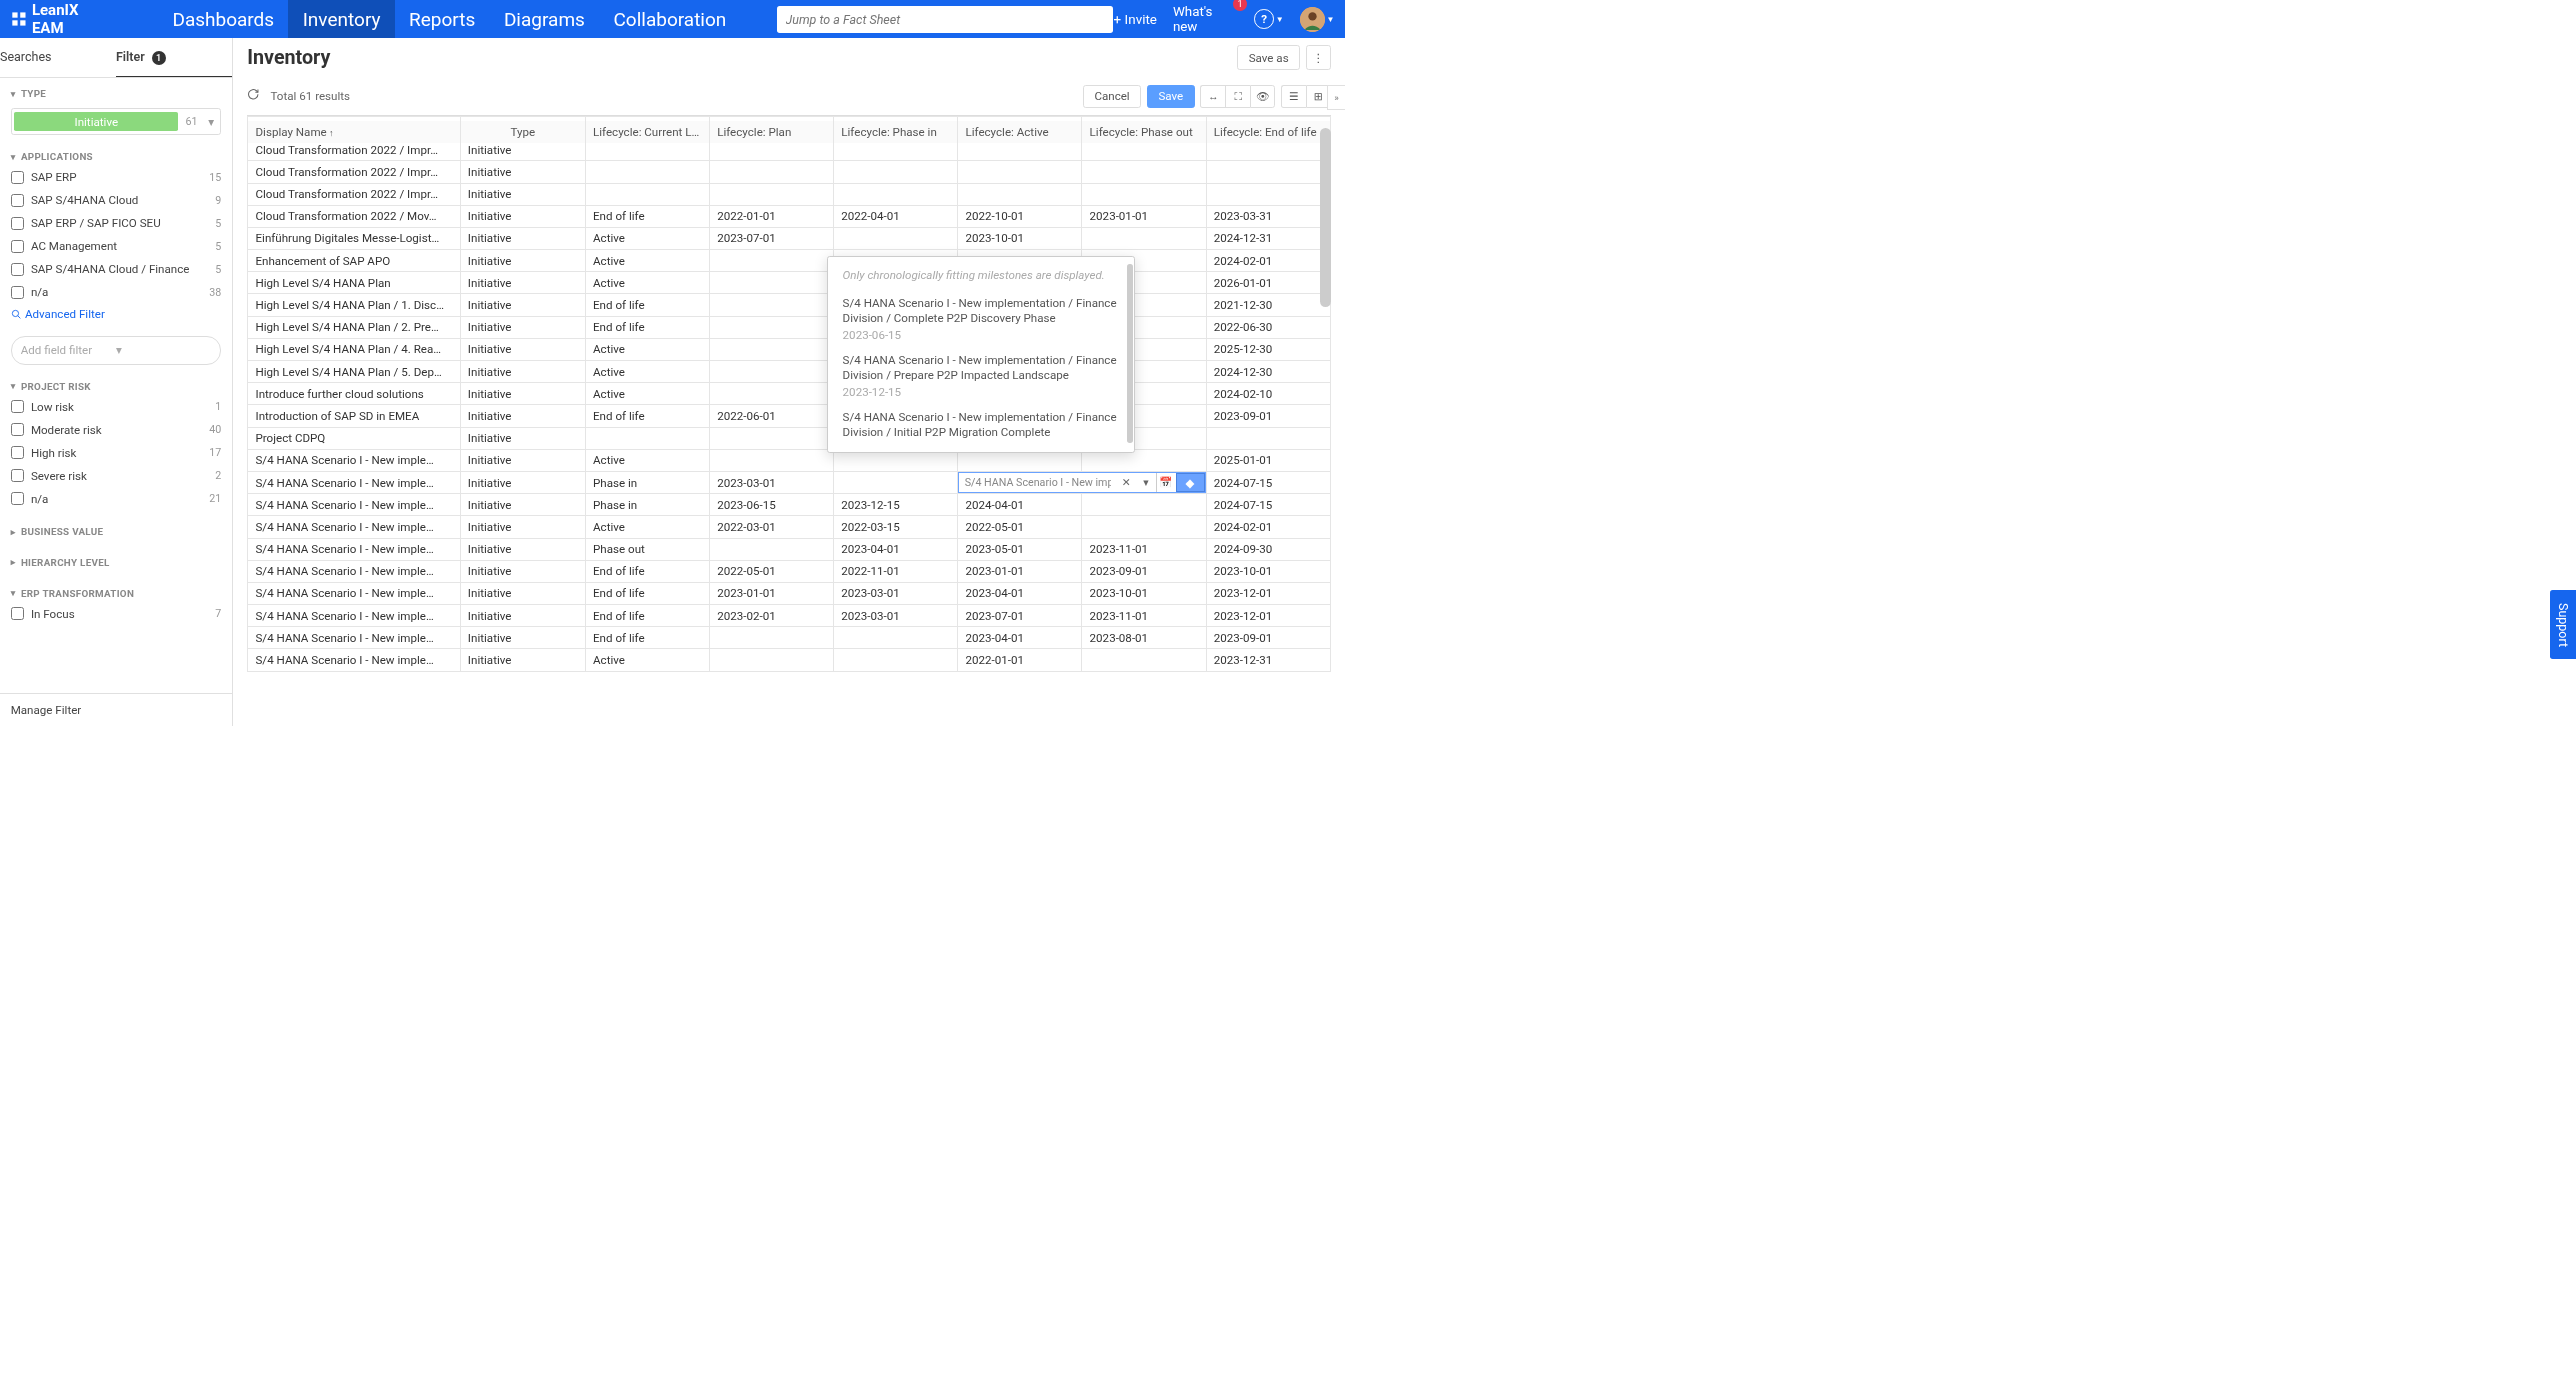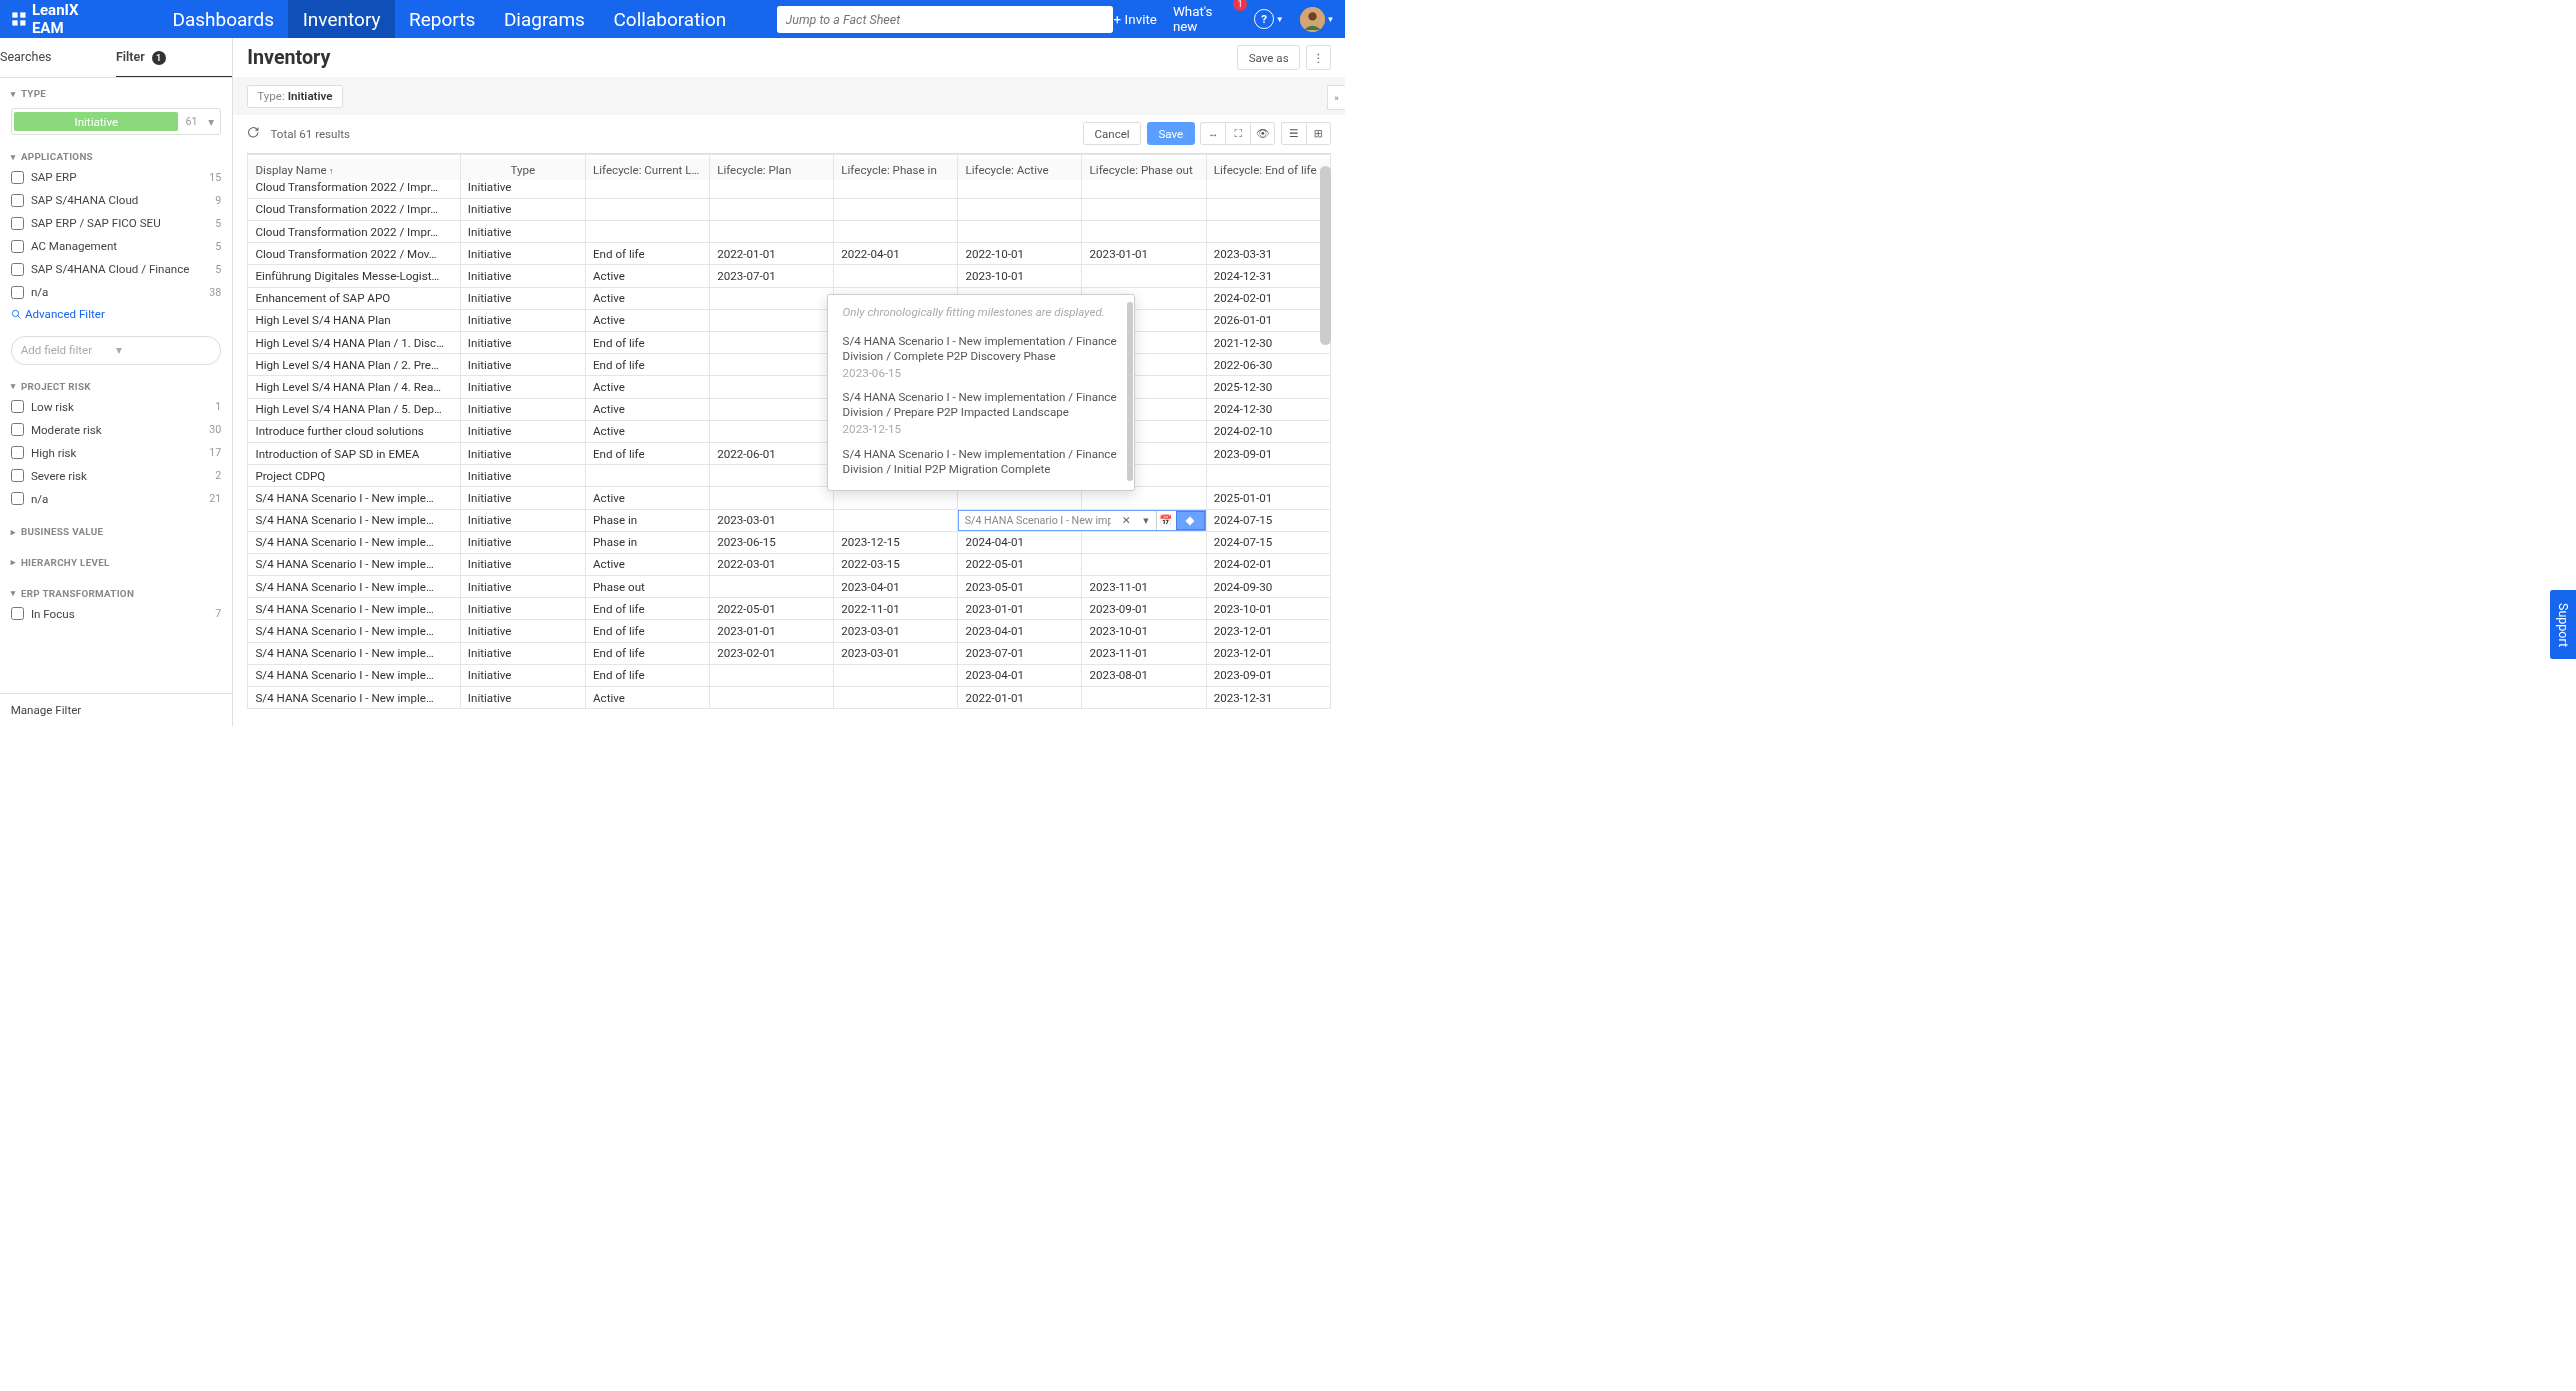--- a/index.html
+++ b/index.html
@@ -226,21 +226,21 @@
           </div>
         <div id="risk-list">
             <div class="filter-item">
               <input type="checkbox" style="">
               <span class="label">Low risk</span>
               <span class="count">1</span>
             </div>
             <div class="filter-item">
               <input type="checkbox" style="">
               <span class="label">Moderate risk</span>
-              <span class="count">30</span>
+              <span class="count">40</span>
             </div>
             <div class="filter-item">
               <input type="checkbox" style="">
               <span class="label">High risk</span>
               <span class="count">17</span>
             </div>
             <div class="filter-item">
               <input type="checkbox" style="">
               <span class="label">Severe risk</span>
               <span class="count">2</span>
@@ -281,26 +281,20 @@
     <div class="sidebar-footer">Manage Filter</div>
   </div>
 
   <div class="main">
     <div class="main-hdr">
       <div class="main-title">Inventory</div>
       <div class="saveas-btn">Save as</div>
       <div class="menu-btn">
           <span>⋮</span>
         </div>
-    </div>
-    <div class="filter-bar">
-      <div class="filter-pill">
-        <span class="flabel">Type:</span>
-        <span class="fval">Initiative</span>
-      </div>
     </div>
     <div class="results-bar">
       <span class="refresh-icon">
         <svg width="12.5" height="12.5" viewBox="0 0 24 24" fill="none" stroke="#666" stroke-width="2">
             <path d="M21 12a9 9 0 1 1-3-6.7L21 8"></path>
             <polyline points="21 3 21 8 16 8"></polyline>
           </svg>
       </span>
       <span class="results-text">Total 61 results</span>
       <div class="results-actions">

